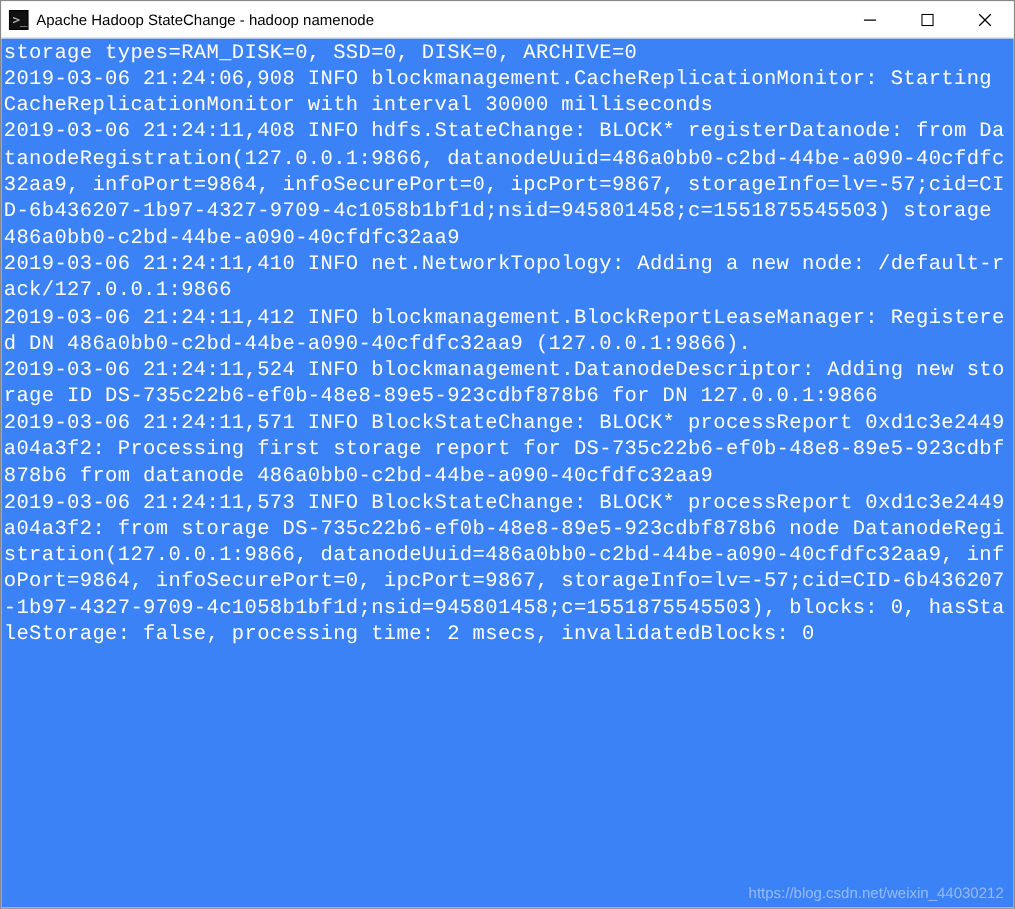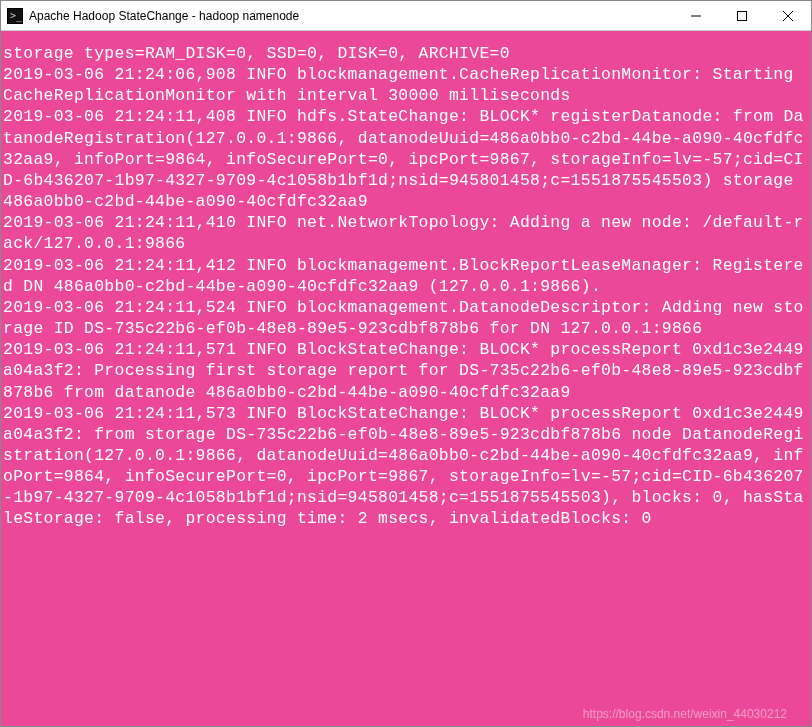--- a/index.html
+++ b/index.html
@@ -48,35 +48,35 @@
       height: 30px;
       display: flex;
       align-items: center;
       justify-content: center;
       font-size: 10px;
       color: #000;
     }
     .console {
       width: 100%;
       height: calc(100% - 30px);
-      background: #ec4899;
+      background: #3b82f6;
       color: #fff;
       font-family: "Consolas", "Courier New", monospace;
       font-size: 16.4px;
       line-height: 1.29;
-      padding: 12px 2px;
+      padding: 0 2px;
       white-space: pre-wrap;
       word-break: break-all;
       overflow: hidden;
       position: relative;
       letter-spacing: 0.3px;
     }
     .watermark {
       position: absolute;
-      right: 24px;
+      right: 8px;
       bottom: 4px;
       font-size: 12px;
       color: rgba(255,255,255,0.45);
       font-family: "Segoe UI", sans-serif;
       letter-spacing: 0;
     }
   </style>
 </head>
 <body>
 

